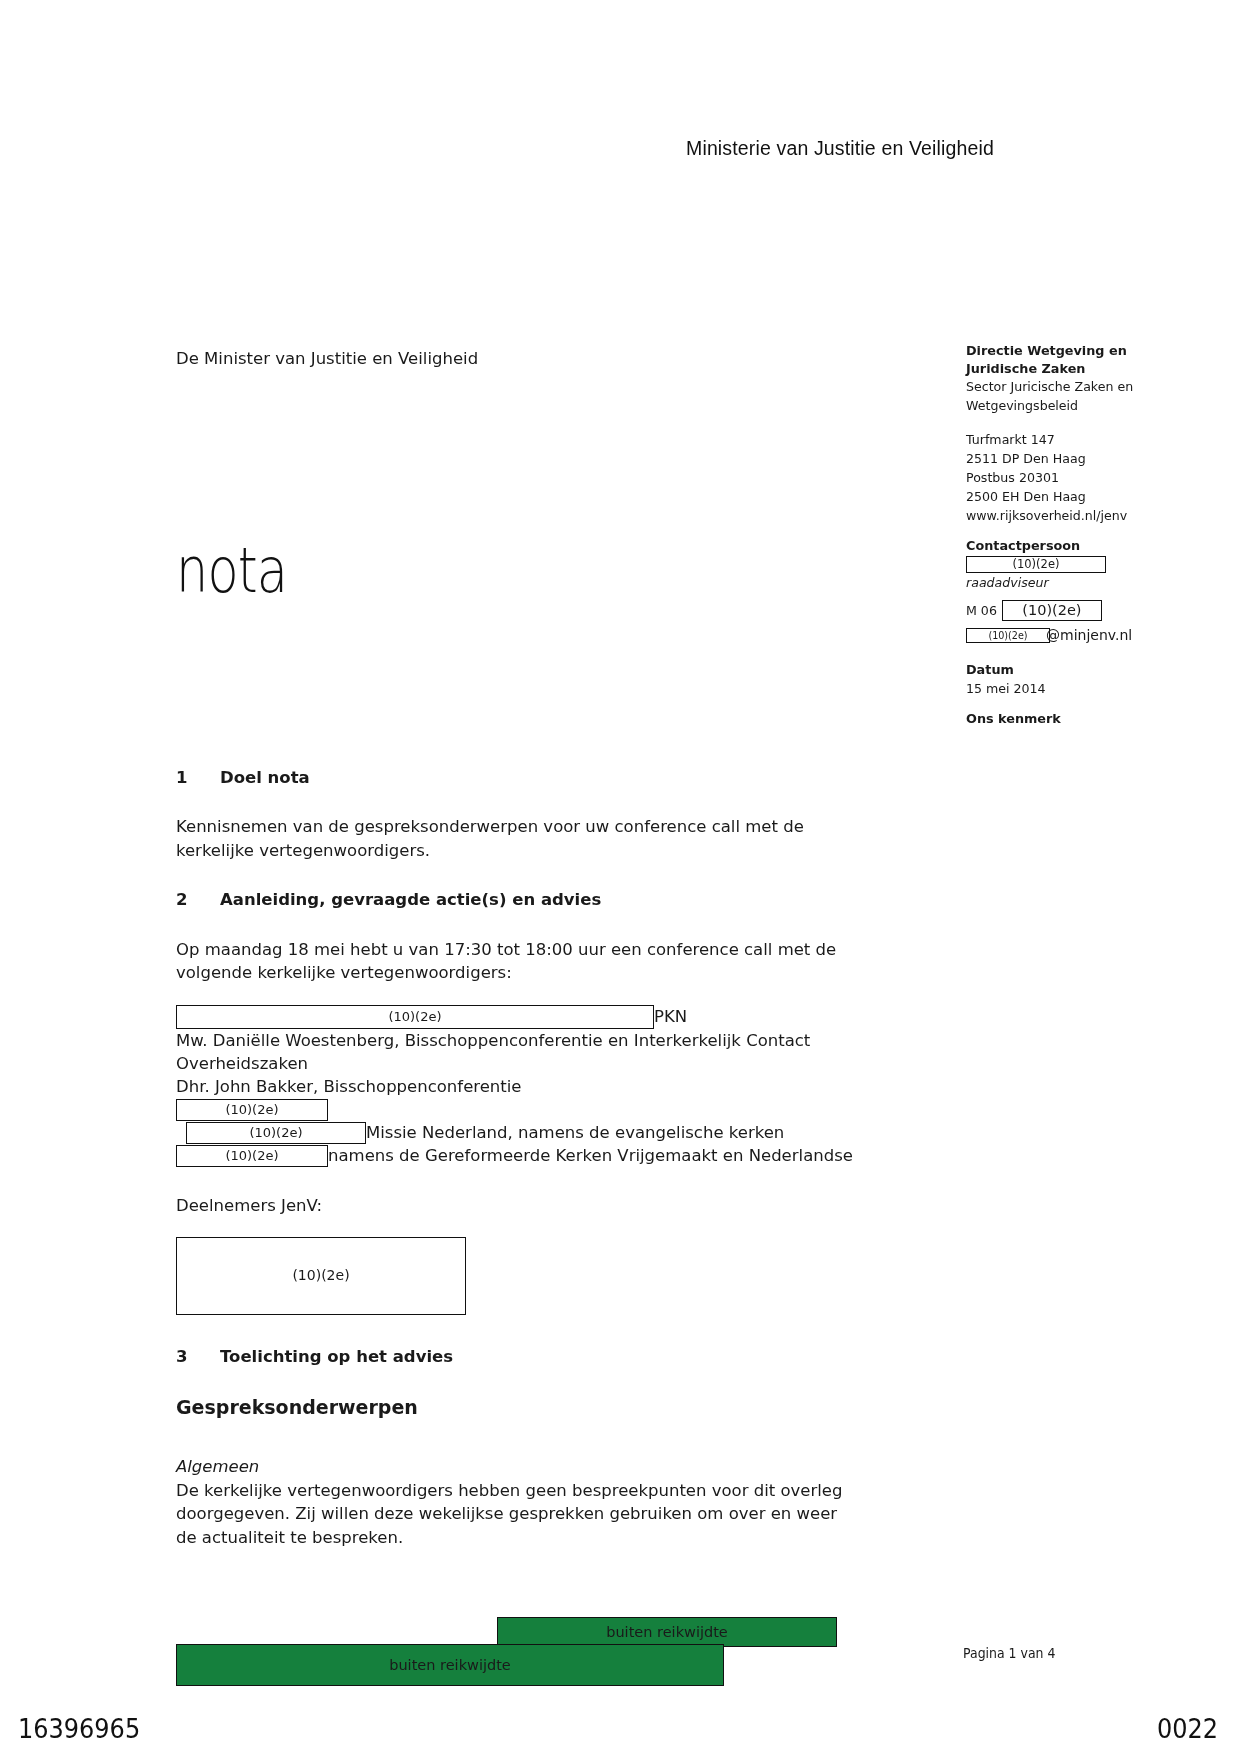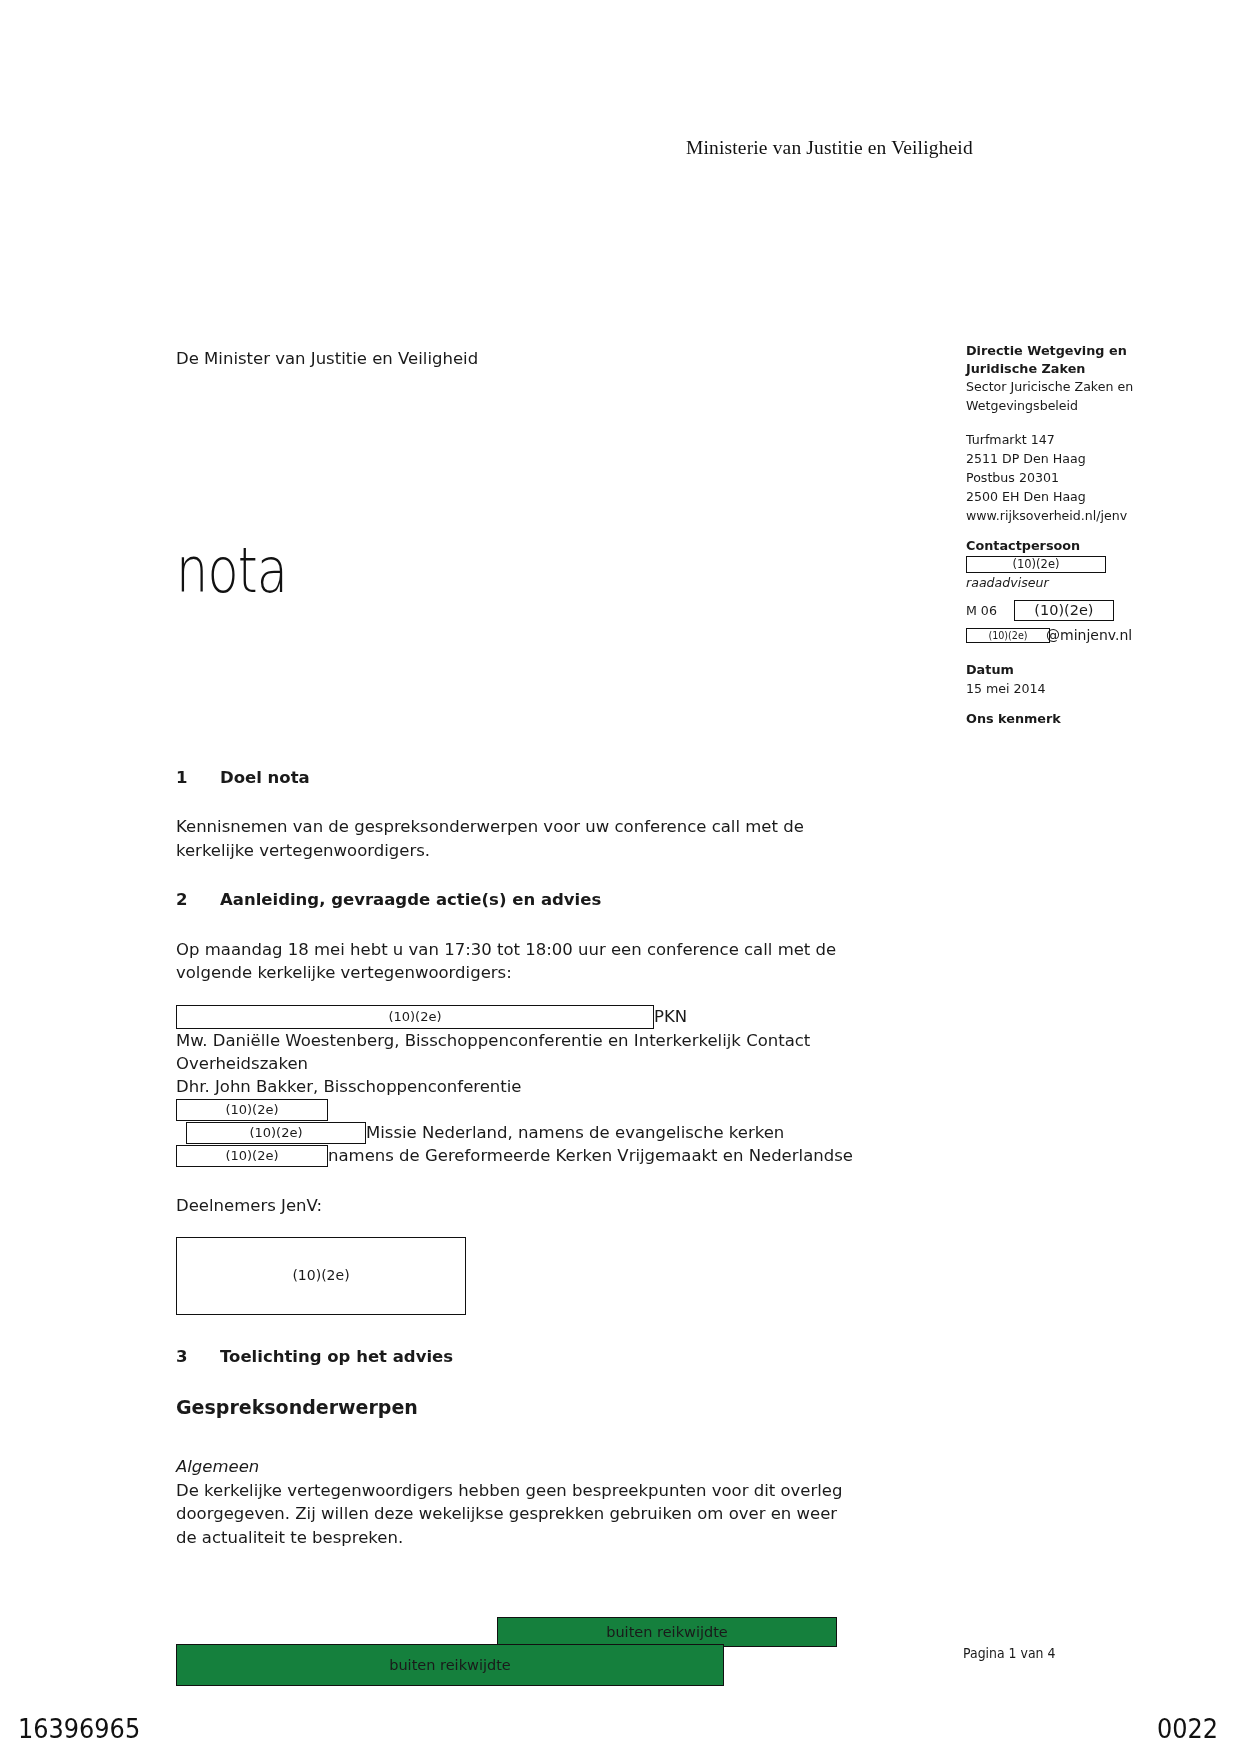--- a/index.html
+++ b/index.html
@@ -19,21 +19,21 @@
   .page {
     position: absolute;
     inset: 0;
   }
 
   
   .ministry {
     position: absolute;
     left: 686px;
     top: 137px;
-    font-family: Liberation Serif, serif;
+    font-family: Liberation Sans, sans-serif;
     font-size: 19.5px;
     letter-spacing: 0.15px;
     color: #111;
     white-space: nowrap;
   }
 
   
   .addressee {
     position: absolute;
     left: 176px;
@@ -116,21 +116,21 @@
   }
   .redact-sb-mail {
     width: 84px;
     height: 15px;
     line-height: 13px;
     font-size: 9.6px;
   }
   .mline {
     display: flex;
     align-items: center;
-    gap: 17px;
+    gap: 5px;
     margin-top: 8px;
     font-size: 12.6px;
   }
   .mailline {
     display: flex;
     align-items: center;
     margin-top: 4px;
     font-size: 14px;
   }
   .mailline .dom { margin-left: -4px; }

